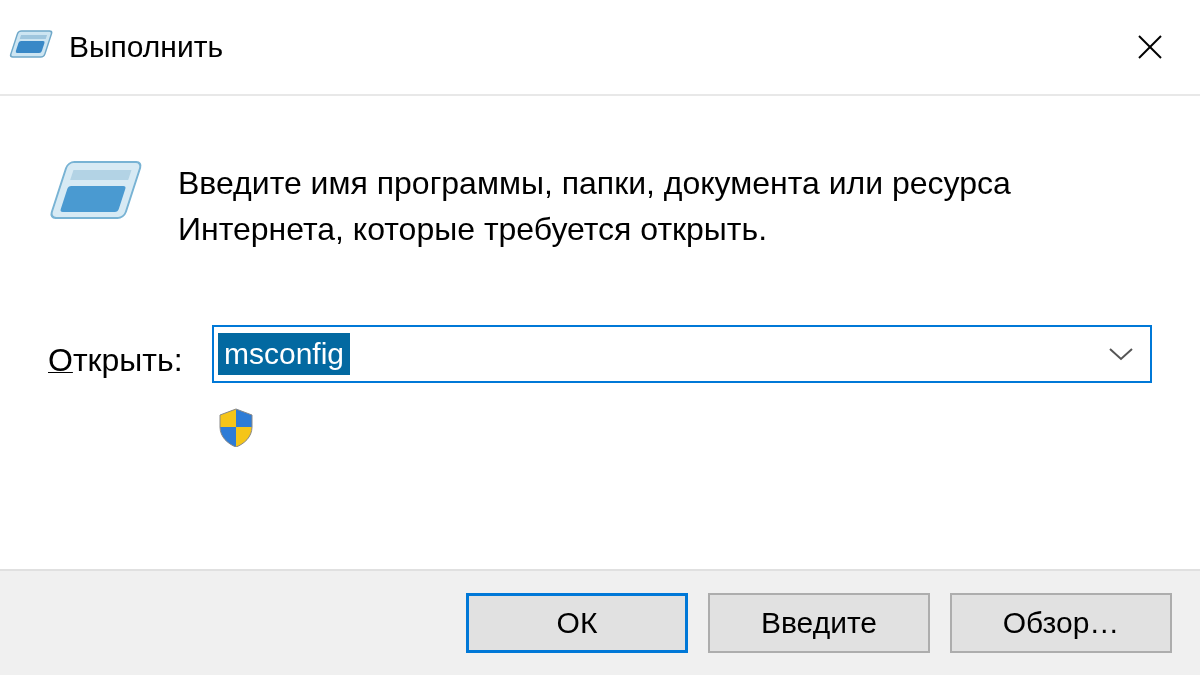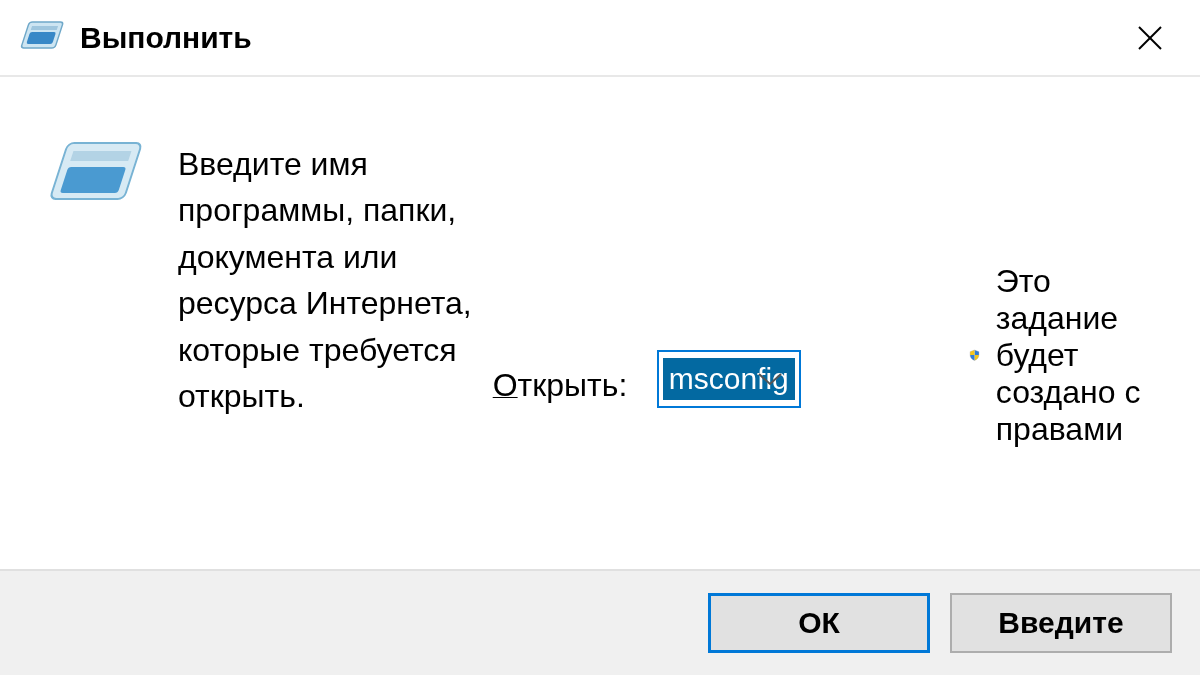--- a/index.html
+++ b/index.html
@@ -15,27 +15,26 @@
       overflow: hidden;
       position: relative;
     }
     .dialog {
       width: 100%;
       height: 100%;
       display: flex;
       flex-direction: column;
     }
     .titlebar {
-      height: 77px;
-      display: flex;
-      align-items: center;
-      padding-left: 20px;
+      height: 96px;
+      display: flex;
+      align-items: center;
+      padding-left: 9px;
       padding-right: 20px;
       border-bottom: 2px solid #e8e8e8;
-      font-weight: bold;
     }
     .titlebar-icon {
       width: 46px;
       height: 36px;
       margin-right: 14px;
       position: relative;
     }
     .run-icon-small {
       width: 46px;
       height: 36px;
@@ -54,21 +53,21 @@
       cursor: pointer;
     }
     .close-icon {
       width: 28px;
       height: 28px;
     }
     .content {
       flex: 1;
       padding: 60px 48px 20px 48px;
       display: flex;
-      flex-direction: row;
+      flex-direction: column;
     }
     .top-row {
       display: flex;
       align-items: flex-start;
       gap: 30px;
     }
     .run-icon-large {
       width: 100px;
       height: 80px;
       flex-shrink: 0;
@@ -138,21 +137,20 @@
     }
     .button-bar {
       height: 106px;
       background: #f0f0f0;
       border-top: 2px solid #e0e0e0;
       display: flex;
       align-items: center;
       justify-content: flex-end;
       padding-right: 28px;
       gap: 20px;
-      font-weight: bold;
     }
     .btn {
       min-width: 222px;
       height: 60px;
       background: #e1e1e1;
       border: 2px solid #adadad;
       font-size: 30px;
       color: #000;
       display: flex;
       align-items: center;
@@ -216,22 +214,22 @@
 
     <div class="admin-row">
       <svg class="shield-icon" viewBox="0 0 40 40">
         <path d="M20 2 L36 8 L36 20 C36 30 28 37 20 40 C12 37 4 30 4 20 L4 8 Z" fill="#fff"></path>
         <path d="M20 2 L36 8 L36 20 L20 20 Z" fill="#2e7cd6"></path>
         <path d="M20 2 L4 8 L4 20 L20 20 Z" fill="#f5c518"></path>
         <path d="M20 20 L36 20 C36 30 28 37 20 40 Z" fill="#f5c518"></path>
         <path d="M20 20 L4 20 C4 30 12 37 20 40 Z" fill="#2e7cd6"></path>
         <path d="M20 2 L36 8 L36 20 C36 30 28 37 20 40 C12 37 4 30 4 20 L4 8 Z" fill="none" stroke="#888" stroke-width="1"></path>
       </svg>
-      <div class="admin-text">Это задание будет создано с правами</div>
     </div>
   </div>
 
   <div class="button-bar">
     <div class="btn primary">ОК</div>
     <div class="btn">Введите</div>
+    <div class="btn">Обзор…</div>
   </div>
 
 </div>
 
 </body></html>

